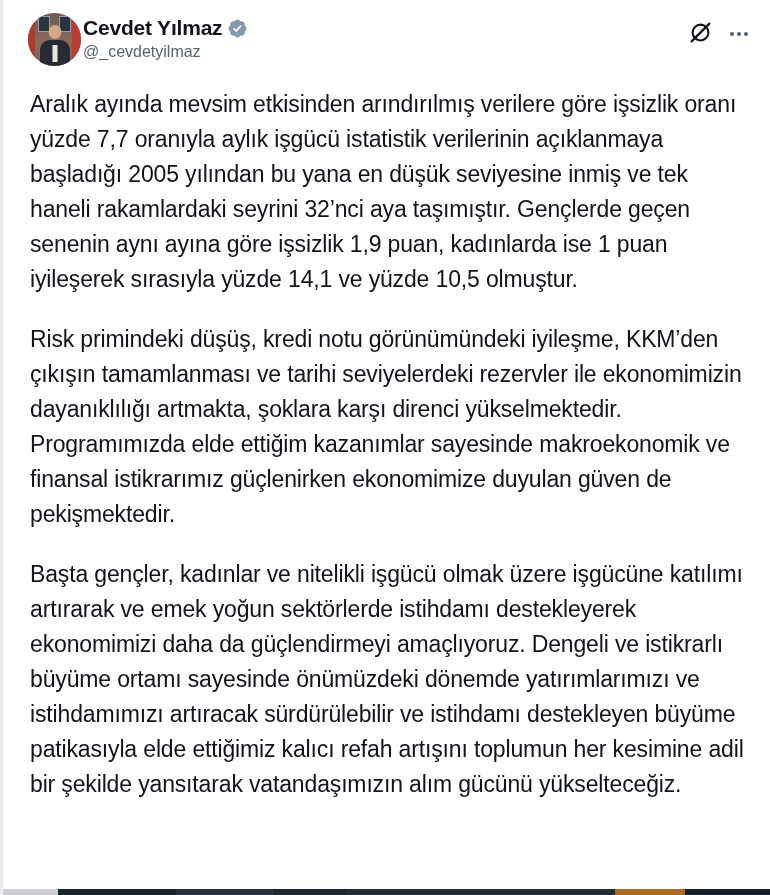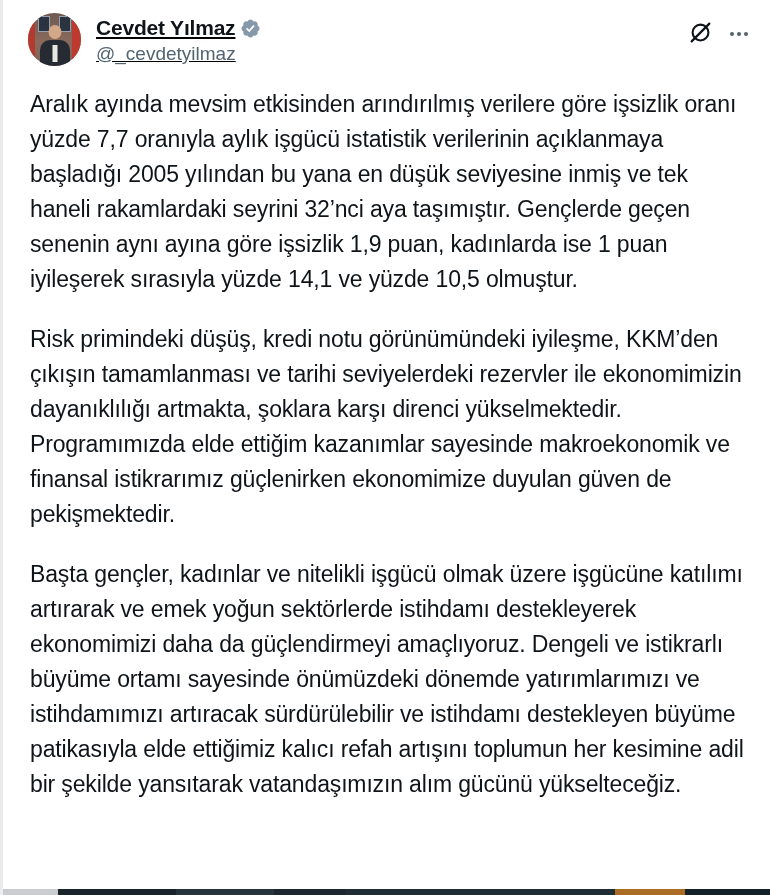--- a/index.html
+++ b/index.html
@@ -31,31 +31,31 @@
     background: linear-gradient(180deg, #6e5a52 0%, #8a6a5c 55%, #7d6156 100%);
   }
   .av-frame-left  { position:absolute; left:10px;  top:3px; width:12px; height:16px; background:#2c3340; border:1px solid #97a0ae; }
   .av-frame-right { position:absolute; right:10px; top:3px; width:12px; height:16px; background:#2c3340; border:1px solid #97a0ae; }
   .av-flag-left  { position:absolute; left:0;  top:8px; width:7px;  height:40px; background:#b23a2e; }
   .av-flag-right { position:absolute; right:0; top:7px; width:9px;  height:44px; background:#bf3a2e; }
   .av-head { position:absolute; left:50%; top:12px; transform:translateX(-50%); width:13px; height:14px; border-radius:50%; background:#d2a889; }
   .av-body { position:absolute; left:50%; bottom:0; transform:translateX(-50%); width:30px; height:26px; background:#262a32; border-radius:10px 10px 0 0; }
   .av-shirt { position:absolute; left:50%; bottom:4px; transform:translateX(-50%); width:5px; height:17px; background:#e9e7e2; }
 
-  .user-info { margin-left: 15px; padding-top: 3px; text-decoration: underline; }
+  .user-info { margin-left: 2px; padding-top: 3px; }
   .name-row { display: flex; align-items: center; gap: 5px; }
   .display-name {
     font-size: 21px;
     font-weight: 700;
     color: #0f1419;
     letter-spacing: -0.2px;
     white-space: nowrap;
   }
   .badge { width: 21px; height: 21px; display: block; }
-  .handle { font-size: 19px; color: #536471; margin-top: 3px; }
+  .handle { font-size: 16px; color: #536471; margin-top: 3px; }
 
   .actions { margin-left: auto; display: flex; align-items: center; gap: 17px; padding-top: 7px; }
   .icon-btn { background: none; border: none; cursor: pointer; padding: 0; display: flex; align-items: center; }
   .grok-svg { width: 25px; height: 25px; }
   .more-dots { display: flex; gap: 3px; align-items: center; padding-top: 2px; }
   .dot { width: 4px; height: 4px; border-radius: 50%; background: #536471; }
 
   
   .tweet-text {
     padding: 21px 26px 0 27px;

